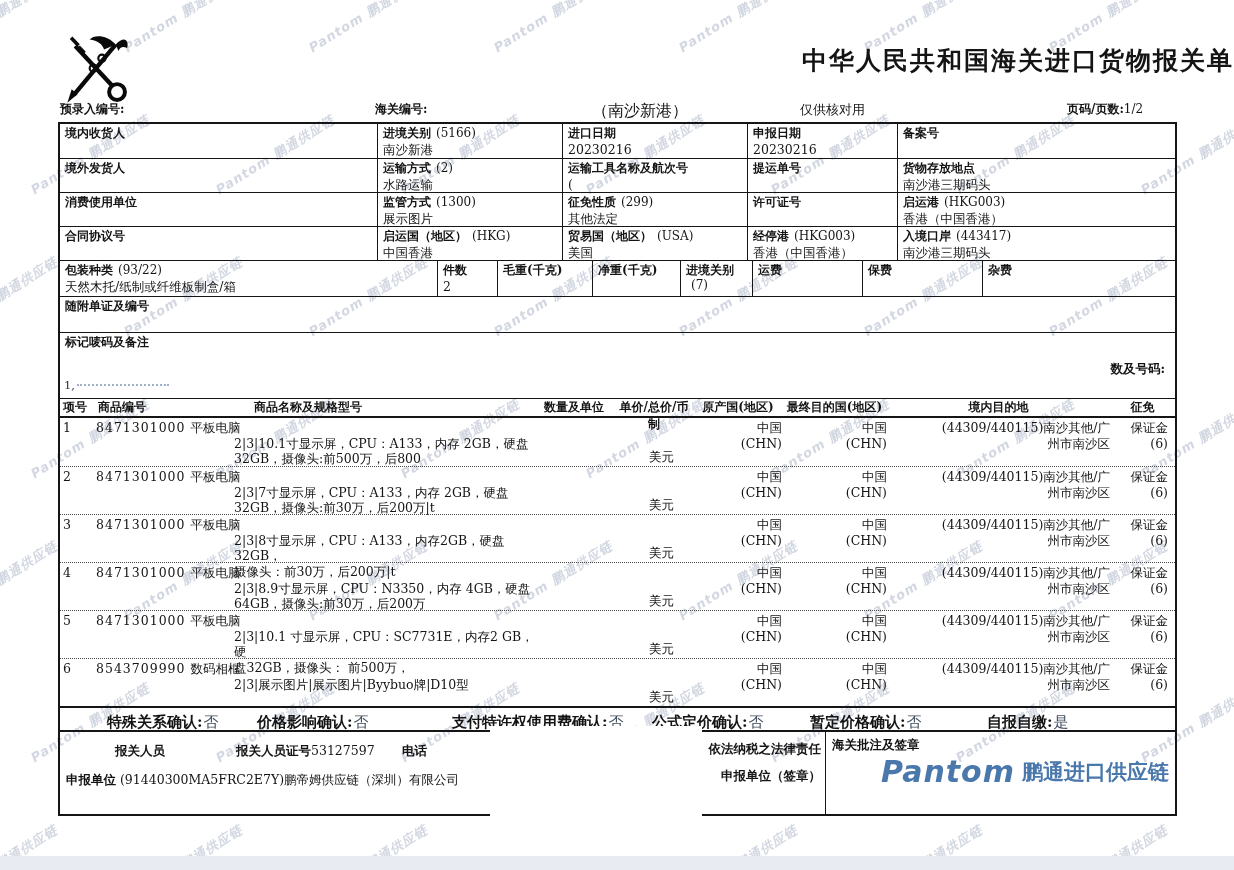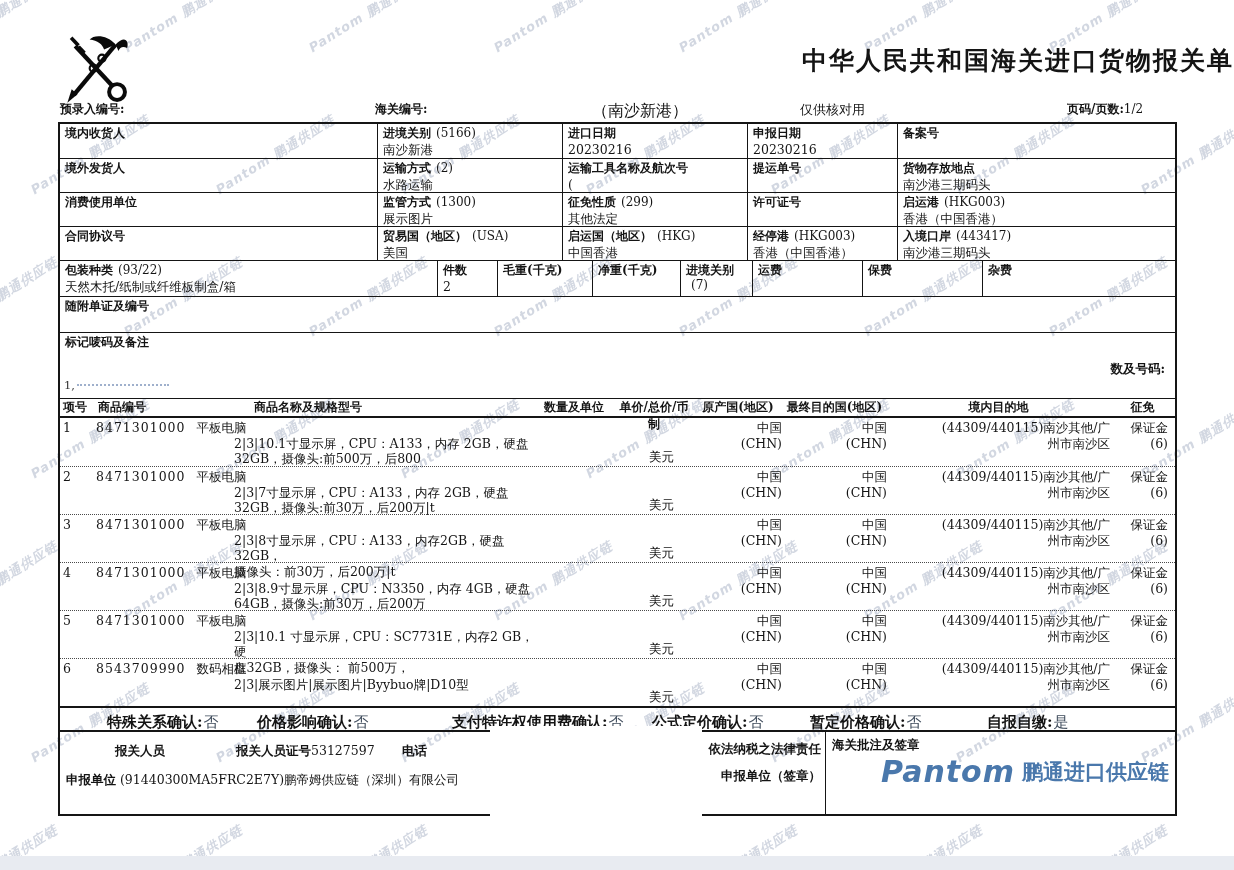--- a/index.html
+++ b/index.html
@@ -34,21 +34,21 @@
   .gh { display:flex; border-top:1.5px solid #151515; border-bottom:2px solid #151515;
         height:20px; align-items:flex-start; font-size:12px; font-weight:bold; }
   .gh > div { text-align:center; }
   .gr { display:flex; height:48px; font-size:12.5px; line-height:15.5px; }
   .gr + .gr { border-top:1px dotted #4a4a4a; }
   .w-no{width:34px} .w-main{width:440px} .w-qty{width:80px} .w-price{width:80px}
   .w-origin{width:88px} .w-final{width:105px} .w-dom{width:223px} .w-ex{flex:1}
   .g-no { width:34px; padding:2px 0 0 3px; }
   .g-main { width:440px; padding-top:2px; }
   .g-code { padding-left:2px; letter-spacing:1px; }
-  .g-name { margin-left:11px; }
+  .g-name { margin-left:5px; }
   .g-spec { margin-left:140px; white-space:pre-line; }
   .g-qty { width:80px; }
   .g-price { width:80px; position:relative; }
   .g-cur { position:absolute; left:35px; bottom:2px; }
   .g-origin { width:88px; text-align:right; white-space:pre-line; padding-top:2px; }
   .g-final { width:105px; text-align:right; white-space:pre-line; padding-top:2px; }
   .g-dom { width:223px; text-align:right; white-space:pre-line; padding-top:2px; }
   .g-ex { flex:1; text-align:right; white-space:pre-line; padding:2px 7px 0 0; }
 
   
@@ -184,22 +184,22 @@
     <div class="fr" style="height:34px">
       <div class="fc" style="width:317px"><span class="lab">消费使用单位</span></div>
       <div class="fc" style="width:185px"><span class="lab">监管方式</span><span class="code">(1300)</span><div class="val">展示图片</div></div>
       <div class="fc" style="width:185px"><span class="lab">征免性质</span><span class="code">(299)</span><div class="val">其他法定</div></div>
       <div class="fc" style="width:150px"><span class="lab">许可证号</span></div>
       <div class="fc" style="flex:1"><span class="lab">启运港</span><span class="code">(HKG003)</span><div class="val">香港（中国香港）</div></div>
     </div>
 
     <div class="fr" style="height:34px">
       <div class="fc" style="width:317px"><span class="lab">合同协议号</span></div>
+      <div class="fc" style="width:185px"><span class="lab">启运国（地区）</span><span class="code">(HKG)</span><div class="val">中国香港</div></div>
       <div class="fc" style="width:185px"><span class="lab">贸易国（地区）</span><span class="code">(USA)</span><div class="val">美国</div></div>
-      <div class="fc" style="width:185px"><span class="lab">启运国（地区）</span><span class="code">(HKG)</span><div class="val">中国香港</div></div>
       <div class="fc" style="width:150px"><span class="lab">经停港</span><span class="code">(HKG003)</span><div class="val">香港（中国香港）</div></div>
       <div class="fc" style="flex:1"><span class="lab">入境口岸</span><span class="code">(443417)</span><div class="val">南沙港三期码头</div></div>
     </div>
 
     <div class="fr" style="height:36px">
       <div class="fc" style="width:377px"><span class="lab">包装种类</span><span class="code">(93/22)</span><div class="val">天然木托/纸制或纤维板制盒/箱</div></div>
       <div class="fc" style="width:60px"><span class="lab">件数</span><div class="val">2</div></div>
       <div class="fc" style="width:95px"><span class="lab">毛重(千克)</span></div>
       <div class="fc" style="width:88px"><span class="lab">净重(千克)</span></div>
       <div class="fc" style="width:72px"><span class="lab">进境关别</span><span class="code">(7)</span><div class="val">EXW</div></div>

